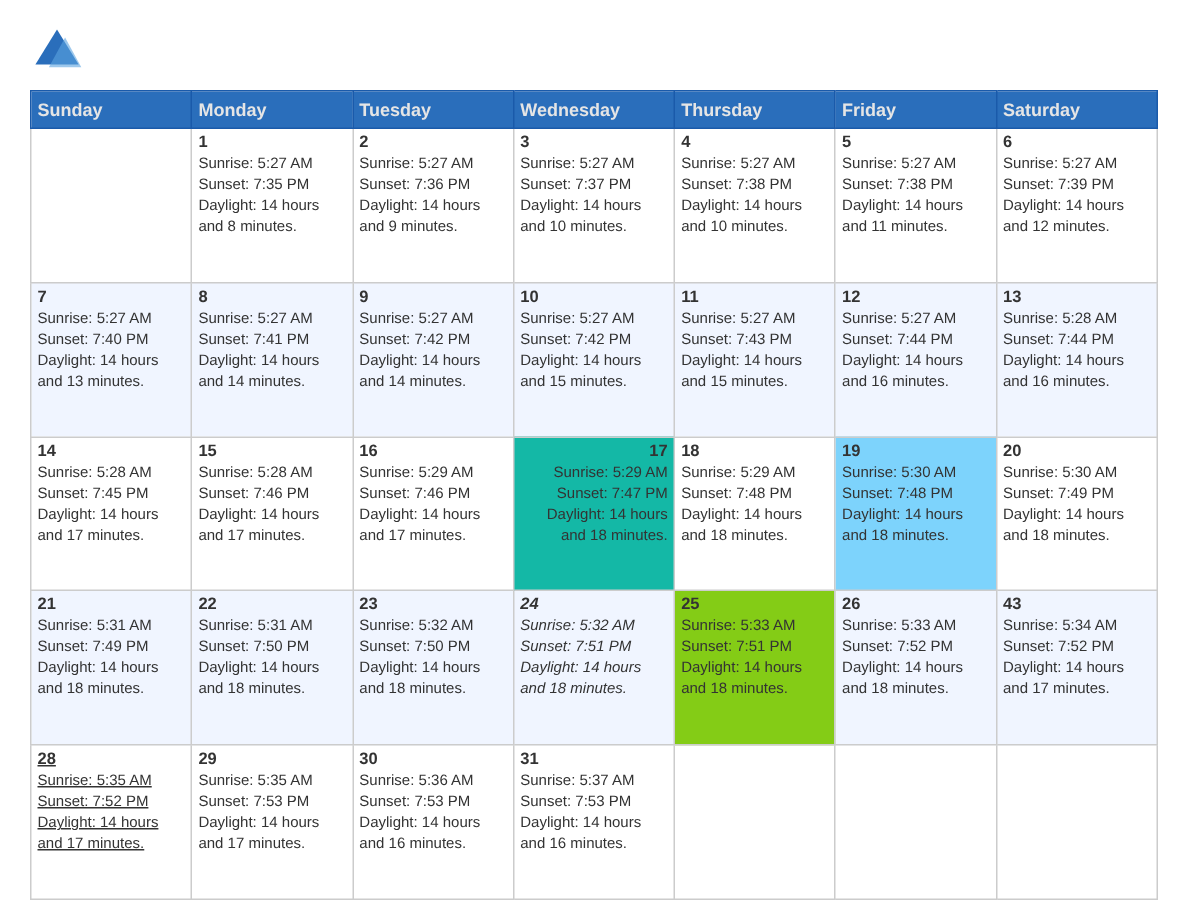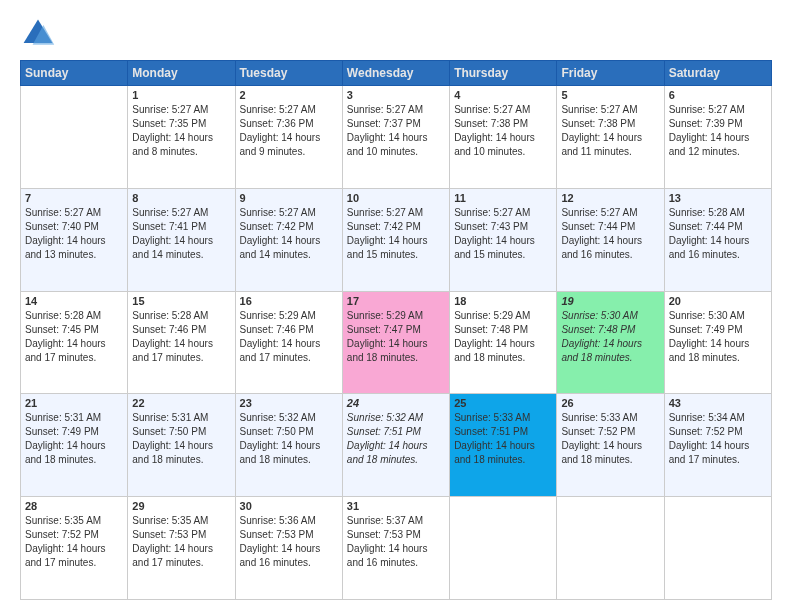--- a/index.html
+++ b/index.html
@@ -253,35 +253,35 @@
 Daylight: 14 hours
 and 17 minutes.</div>
           </td>
           <td style="background: rgb(255, 255, 255);">
             <span class="day-num">16</span>
             <div class="day-info" style="white-space: pre-line;">Sunrise: 5:29 AM
 Sunset: 7:46 PM
 Daylight: 14 hours
 and 17 minutes.</div>
           </td>
-          <td style="background: #f9a8d4;">
+          <td style="background: #14b8a6; text-align: right;">
             <span class="day-num">17</span>
             <div class="day-info" style="white-space: pre-line;">Sunrise: 5:29 AM
 Sunset: 7:47 PM
 Daylight: 14 hours
 and 18 minutes.</div>
           </td>
           <td style="background: rgb(255, 255, 255);">
             <span class="day-num">18</span>
             <div class="day-info" style="white-space: pre-line;">Sunrise: 5:29 AM
 Sunset: 7:48 PM
 Daylight: 14 hours
 and 18 minutes.</div>
           </td>
-          <td style="background: #86efac; font-style: italic;">
+          <td style="background: #7dd3fc;">
             <span class="day-num">19</span>
             <div class="day-info" style="white-space: pre-line;">Sunrise: 5:30 AM
 Sunset: 7:48 PM
 Daylight: 14 hours
 and 18 minutes.</div>
           </td>
           <td style="background: rgb(255, 255, 255);">
             <span class="day-num">20</span>
             <div class="day-info" style="white-space: pre-line;">Sunrise: 5:30 AM
 Sunset: 7:49 PM
@@ -311,21 +311,21 @@
 Daylight: 14 hours
 and 18 minutes.</div>
           </td>
           <td style="background: rgb(240, 245, 255); font-style: italic;">
             <span class="day-num">24</span>
             <div class="day-info" style="white-space: pre-line;">Sunrise: 5:32 AM
 Sunset: 7:51 PM
 Daylight: 14 hours
 and 18 minutes.</div>
           </td>
-          <td style="background: #0ea5e9; margin-left: 48px;">
+          <td style="background: #84cc16; margin-left: 48px;">
             <span class="day-num">25</span>
             <div class="day-info" style="white-space: pre-line;">Sunrise: 5:33 AM
 Sunset: 7:51 PM
 Daylight: 14 hours
 and 18 minutes.</div>
           </td>
           <td style="background: rgb(240, 245, 255);">
             <span class="day-num">26</span>
             <div class="day-info" style="white-space: pre-line;">Sunrise: 5:33 AM
 Sunset: 7:52 PM
@@ -334,21 +334,21 @@
           </td>
           <td style="background: rgb(240, 245, 255);">
             <span class="day-num">43</span>
             <div class="day-info" style="white-space: pre-line;">Sunrise: 5:34 AM
 Sunset: 7:52 PM
 Daylight: 14 hours
 and 17 minutes.</div>
           </td>
         </tr>
         <tr>
-          <td style="background: rgb(255, 255, 255);">
+          <td style="background: rgb(255, 255, 255); text-decoration: underline;">
             <span class="day-num">28</span>
             <div class="day-info" style="white-space: pre-line;">Sunrise: 5:35 AM
 Sunset: 7:52 PM
 Daylight: 14 hours
 and 17 minutes.</div>
           </td>
           <td style="background: rgb(255, 255, 255);">
             <span class="day-num">29</span>
             <div class="day-info" style="white-space: pre-line;">Sunrise: 5:35 AM
 Sunset: 7:53 PM

